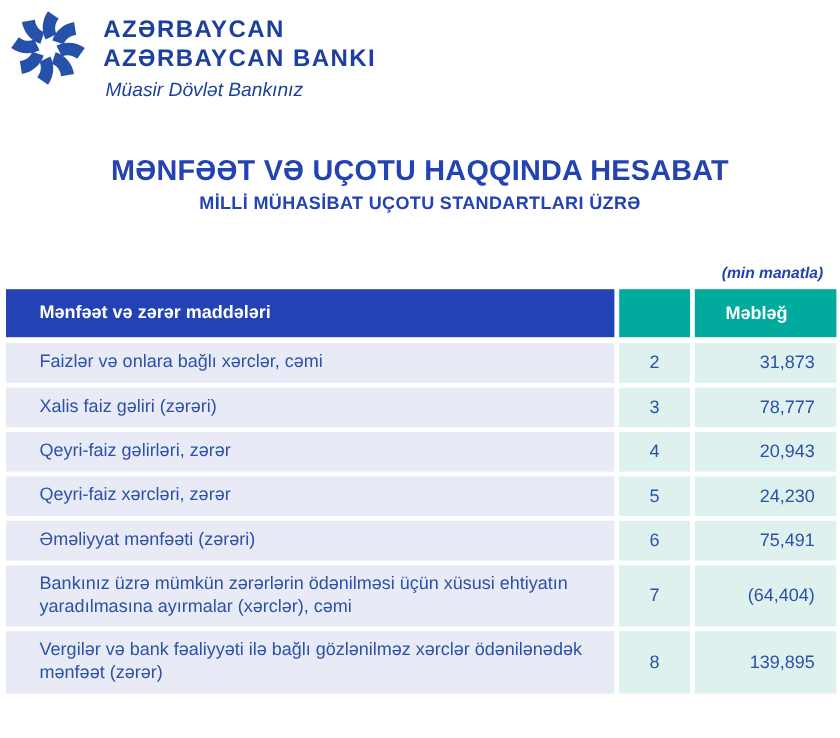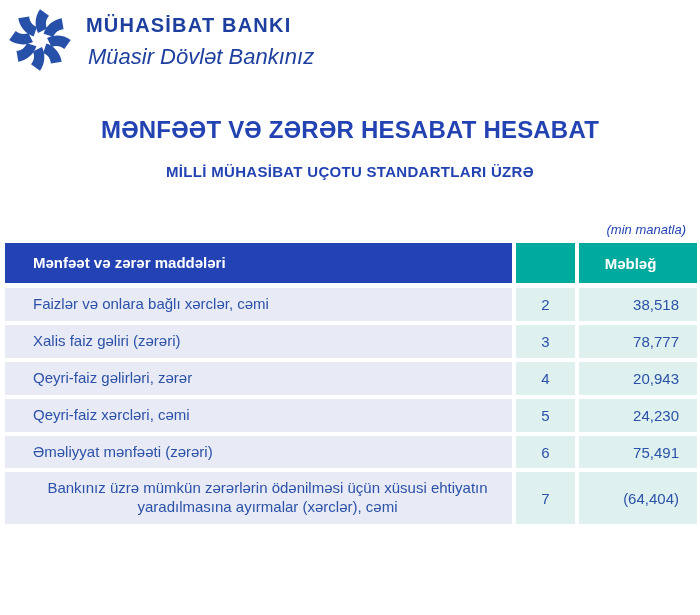--- a/index.html
+++ b/index.html
@@ -36,65 +36,64 @@
     font-weight:bold;
     font-size:20px;
     line-height:1.18;
     letter-spacing:1.2px;
   }
   .tagline{
     margin-top:6px;
     margin-left:2px;
     color:var(--brand-blue);
     font-style:italic;
-    font-size:22px;
+    font-size:16px;
   }
   
   .titles{
     margin-top:44px;
     text-align:center;
     color:var(--title-blue);
   }
   .titles h1{
     font-size:24px;
     font-weight:bold;
     letter-spacing:0.2px;
   }
   .titles h2{
-    margin-top:19px;
+    margin-top:4px;
     font-size:15px;
     font-weight:bold;
     letter-spacing:0.3px;
   }
   
   .unit-note{
     margin:42px 14px 6px 0;
     text-align:right;
     color:var(--title-blue);
     font-style:italic;
     font-size:13px;
-    font-weight:400;
+    font-weight:700;
   }
   
   .tbl{
     margin:0 3px 0 5px;
   }
   .row{
     display:flex;
     gap:4px;
   }
   .row + .row{margin-top:4px;}
   .header-row{
     margin-bottom:5px;
   }
   .cell{
     display:flex;
     align-items:center;
     min-height:30px;
-    text-align:center;
   }
   .label-cell{
     flex:1 1 auto;
     padding:7px 10px 7px 28px;
     background:var(--row-label-bg);
     color:var(--text-blue);
     font-size:15px;
     line-height:1.26;
   }
   .no-cell{
@@ -145,73 +144,79 @@
           <path d="M50 2 L64 12 C59 18 58 25 61 32 L47 39 C41 28 42 13 50 2 Z" transform="rotate(135,50,50)"></path>
           <path d="M50 2 L64 12 C59 18 58 25 61 32 L47 39 C41 28 42 13 50 2 Z" transform="rotate(180,50,50)"></path>
           <path d="M50 2 L64 12 C59 18 58 25 61 32 L47 39 C41 28 42 13 50 2 Z" transform="rotate(225,50,50)"></path>
           <path d="M50 2 L64 12 C59 18 58 25 61 32 L47 39 C41 28 42 13 50 2 Z" transform="rotate(270,50,50)"></path>
           <path d="M50 2 L64 12 C59 18 58 25 61 32 L47 39 C41 28 42 13 50 2 Z" transform="rotate(315,50,50)"></path>
         </g>
       </svg>
     </div>
     <div class="brand-text">
       <div class="brand-name">
-        <div>MÜHASİBAT BANKI</div>
+        <div>AZƏRBAYCAN</div>
+        <div>AZƏRBAYCAN BANKI</div>
       </div>
       <div class="tagline">Müasir Dövlət Bankınız</div>
     </div>
   </header>
 
   <div class="titles">
-    <h1>MƏNFƏƏT VƏ ZƏRƏR HESABAT HESABAT</h1>
+    <h1>MƏNFƏƏT VƏ UÇOTU HAQQINDA HESABAT</h1>
     <h2>MİLLİ MÜHASİBAT UÇOTU STANDARTLARI ÜZRƏ</h2>
   </div>
 
   <div class="unit-note">(min manatla)</div>
 
   <div class="tbl">
     <div class="row header-row">
       <div class="cell label-cell">Mənfəət və zərər maddələri</div>
       <div class="cell no-cell"></div>
       <div class="cell amount-cell">Məbləğ</div>
     </div>
     <div id="table-body">
 
   <div class="row t-row">
     <div class="cell label-cell">Faizlər və onlara bağlı xərclər, cəmi</div>
     <div class="cell no-cell">2</div>
-    <div class="cell amount-cell">38,518</div>
+    <div class="cell amount-cell">31,873</div>
   </div>
 
   <div class="row t-row">
     <div class="cell label-cell">Xalis faiz gəliri (zərəri)</div>
     <div class="cell no-cell">3</div>
     <div class="cell amount-cell">78,777</div>
   </div>
 
   <div class="row t-row">
     <div class="cell label-cell">Qeyri-faiz gəlirləri, zərər</div>
     <div class="cell no-cell">4</div>
     <div class="cell amount-cell">20,943</div>
   </div>
 
   <div class="row t-row">
-    <div class="cell label-cell">Qeyri-faiz xərcləri, cəmi</div>
+    <div class="cell label-cell">Qeyri-faiz xərcləri, zərər</div>
     <div class="cell no-cell">5</div>
     <div class="cell amount-cell">24,230</div>
   </div>
 
   <div class="row t-row">
     <div class="cell label-cell">Əməliyyat mənfəəti (zərəri)</div>
     <div class="cell no-cell">6</div>
     <div class="cell amount-cell">75,491</div>
   </div>
 
   <div class="row t-row">
     <div class="cell label-cell">Bankınız üzrə mümkün zərərlərin ödənilməsi üçün xüsusi ehtiyatın yaradılmasına ayırmalar (xərclər), cəmi</div>
     <div class="cell no-cell">7</div>
     <div class="cell amount-cell">(64,404)</div>
   </div>
 
+  <div class="row t-row">
+    <div class="cell label-cell">Vergilər və bank fəaliyyəti ilə bağlı gözlənilməz xərclər ödənilənədək mənfəət (zərər)</div>
+    <div class="cell no-cell">8</div>
+    <div class="cell amount-cell">139,895</div>
+  </div>
 </div>
   </div>
 
 </div>
 
 </body></html>

